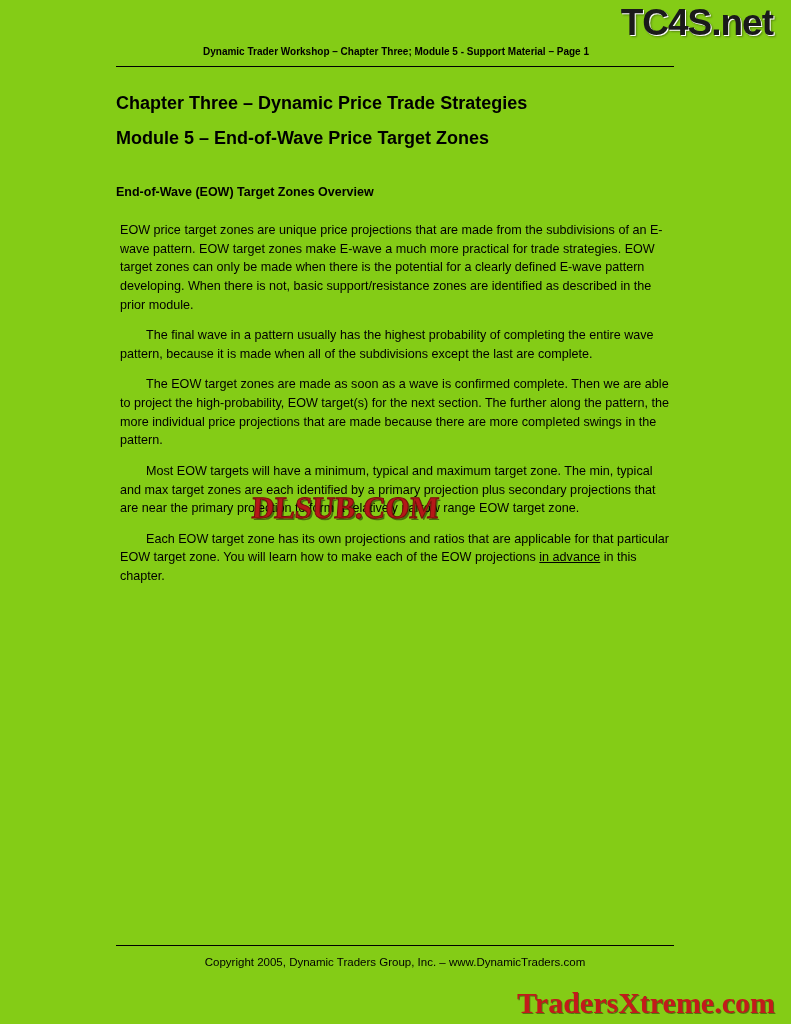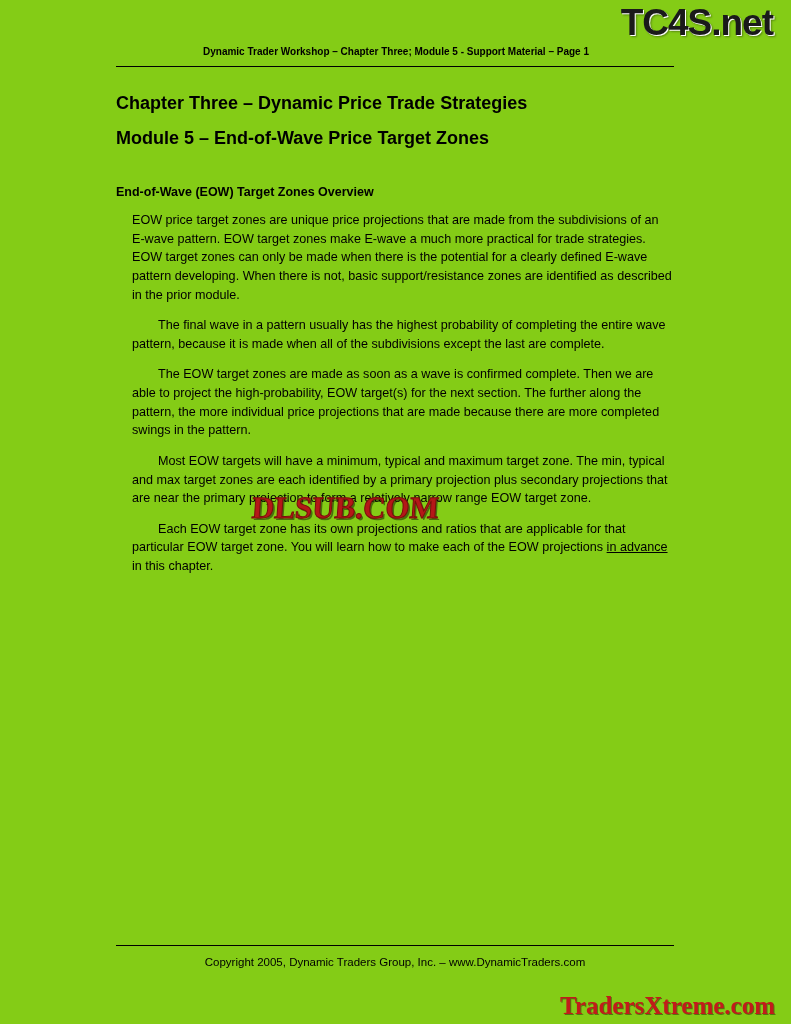--- a/index.html
+++ b/index.html
@@ -68,27 +68,27 @@
     margin: 0 0 12px 0;
     line-height: 1.25;
   }
   .title-line.second {
     margin-bottom: 36px;
   }
 
   .section-heading {
     font-size: 12.5px;
     font-weight: bold;
-    margin: 0 0 12px 0;
+    margin: 0 0 22px 0;
   }
 
   p.body {
     font-size: 12.6px;
     line-height: 1.48;
-    margin: 0 0 12px 16px;
+    margin: 0 0 12px 4px;
     text-align: left;
   }
   p.body.indent {
     text-indent: 26px;
   }
   .underline {
     text-decoration: underline;
   }
 
   
@@ -126,21 +126,21 @@
     color: #000;
   }
 
   
   .watermark-bottom {
     position: absolute;
     bottom: 4px;
     right: 16px;
     font-family: "Liberation Serif", serif;
     font-weight: bold;
-    font-size: 25px;
+    font-size: 30px;
     color: #c21b1b;
     text-shadow: 1px 1px 0 rgba(0,0,0,0.4);
     white-space: nowrap;
   }
 </style>
 </head>
 <body>
 
 <div class="page">
 

